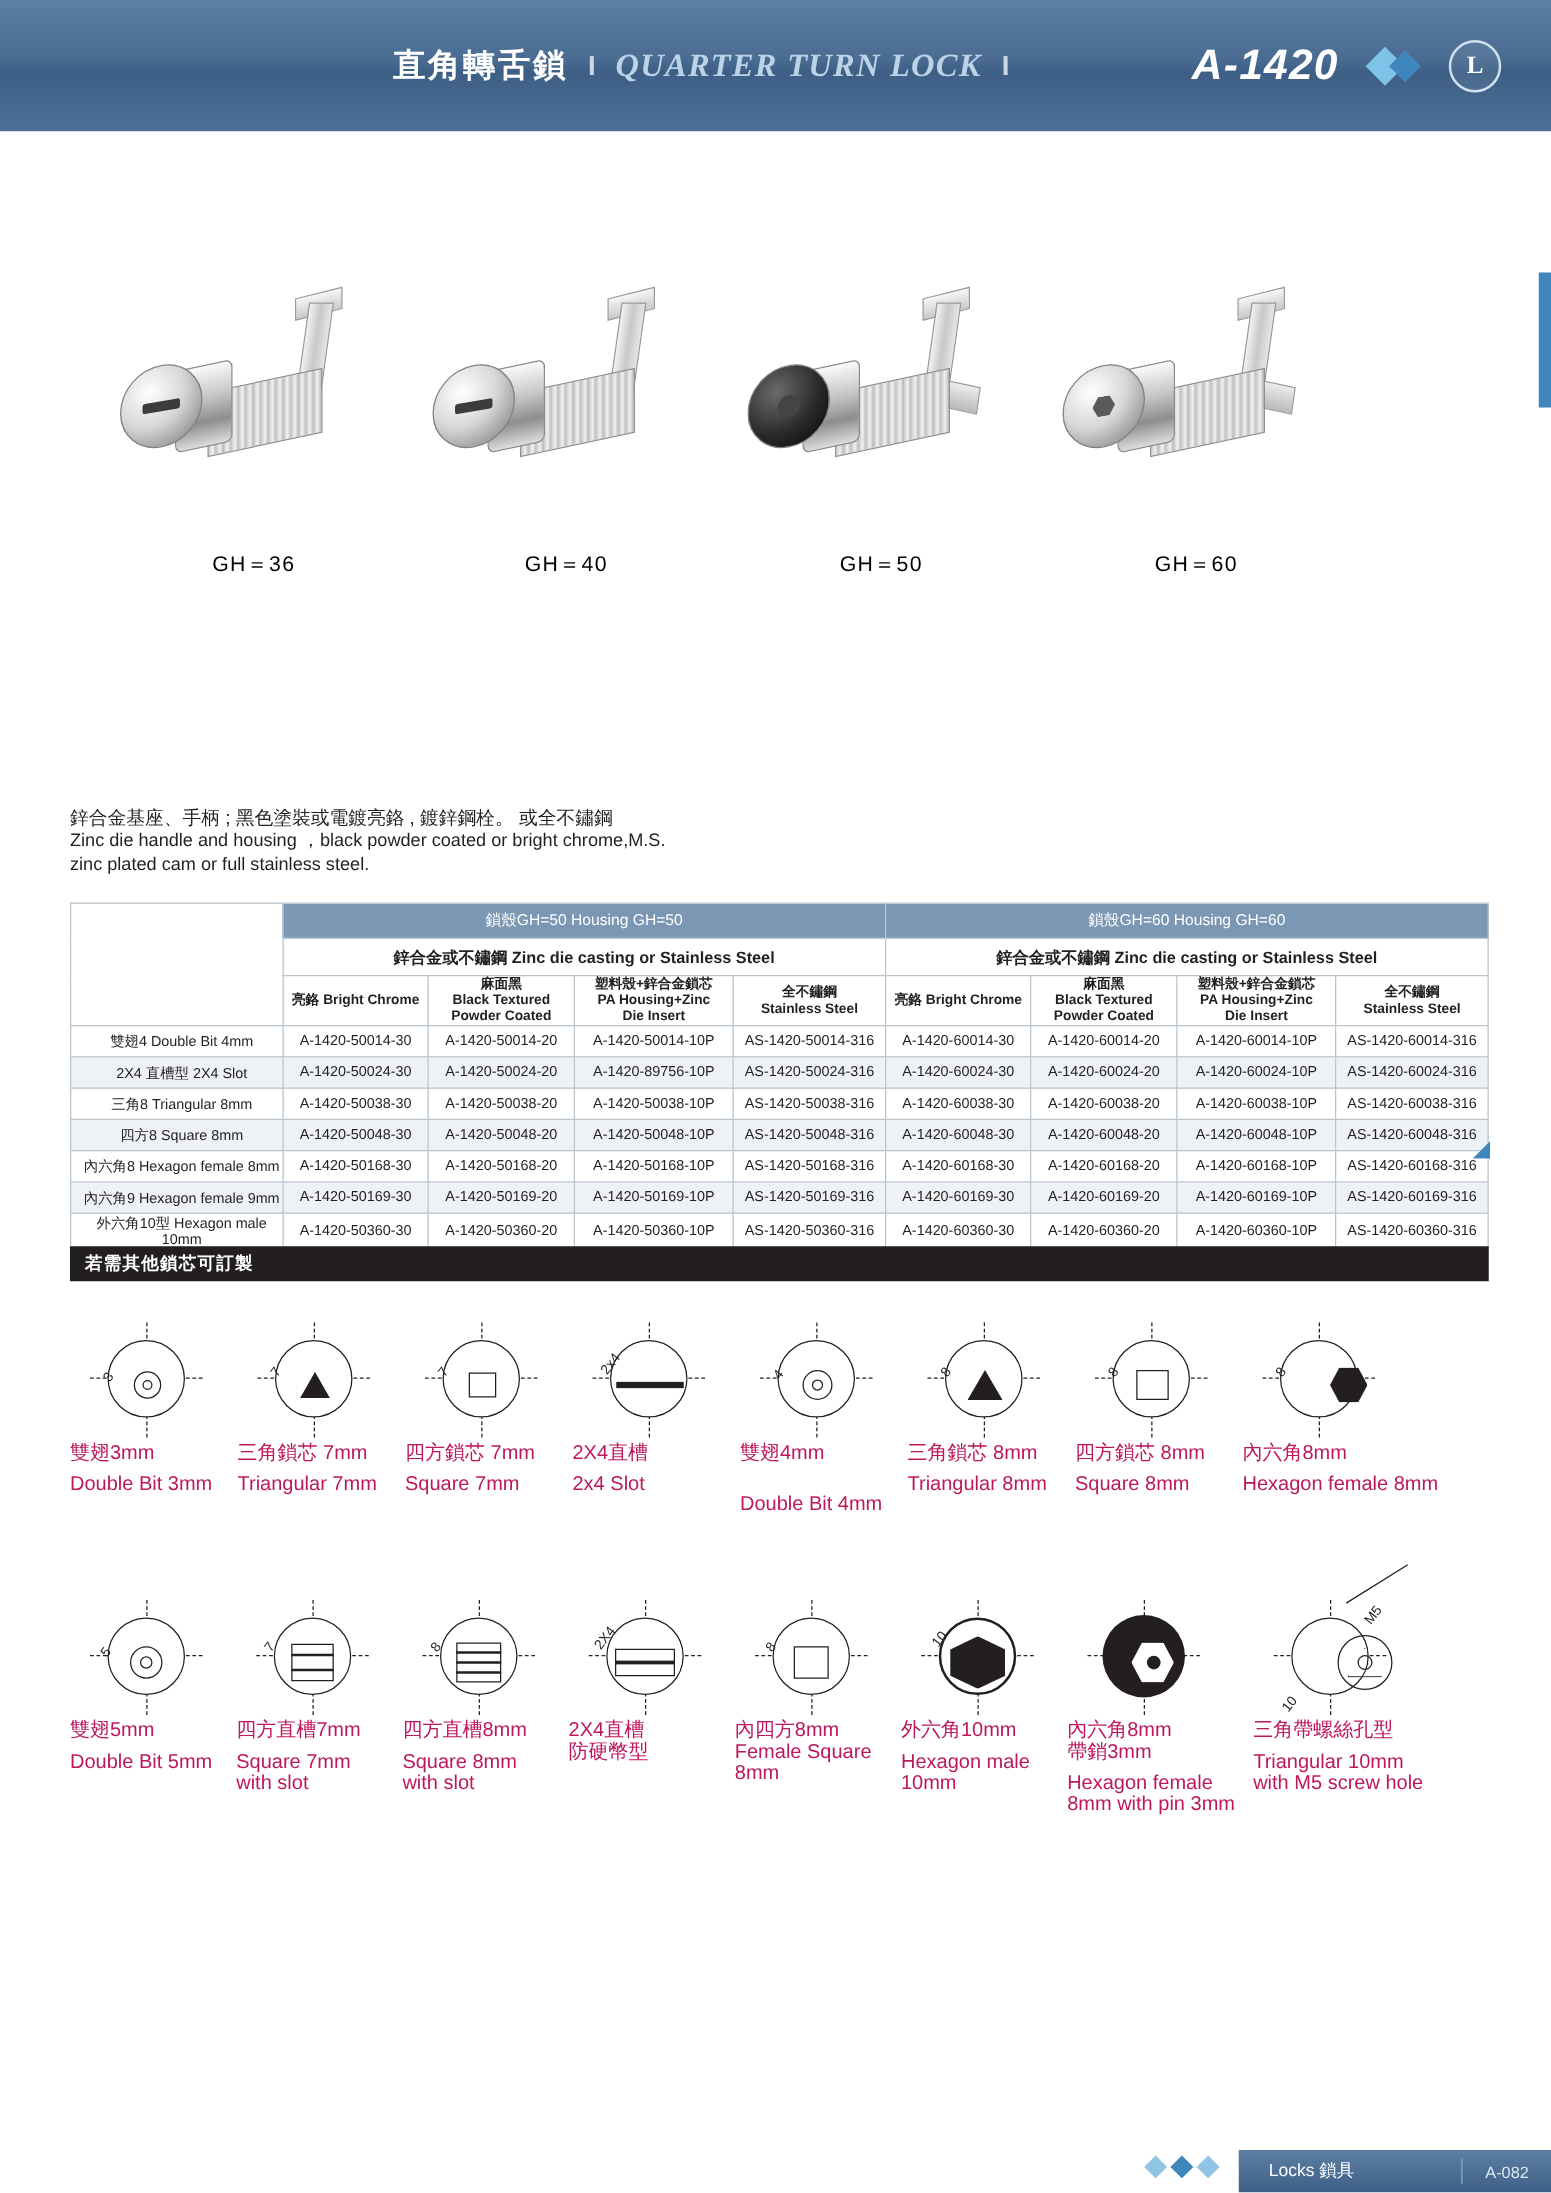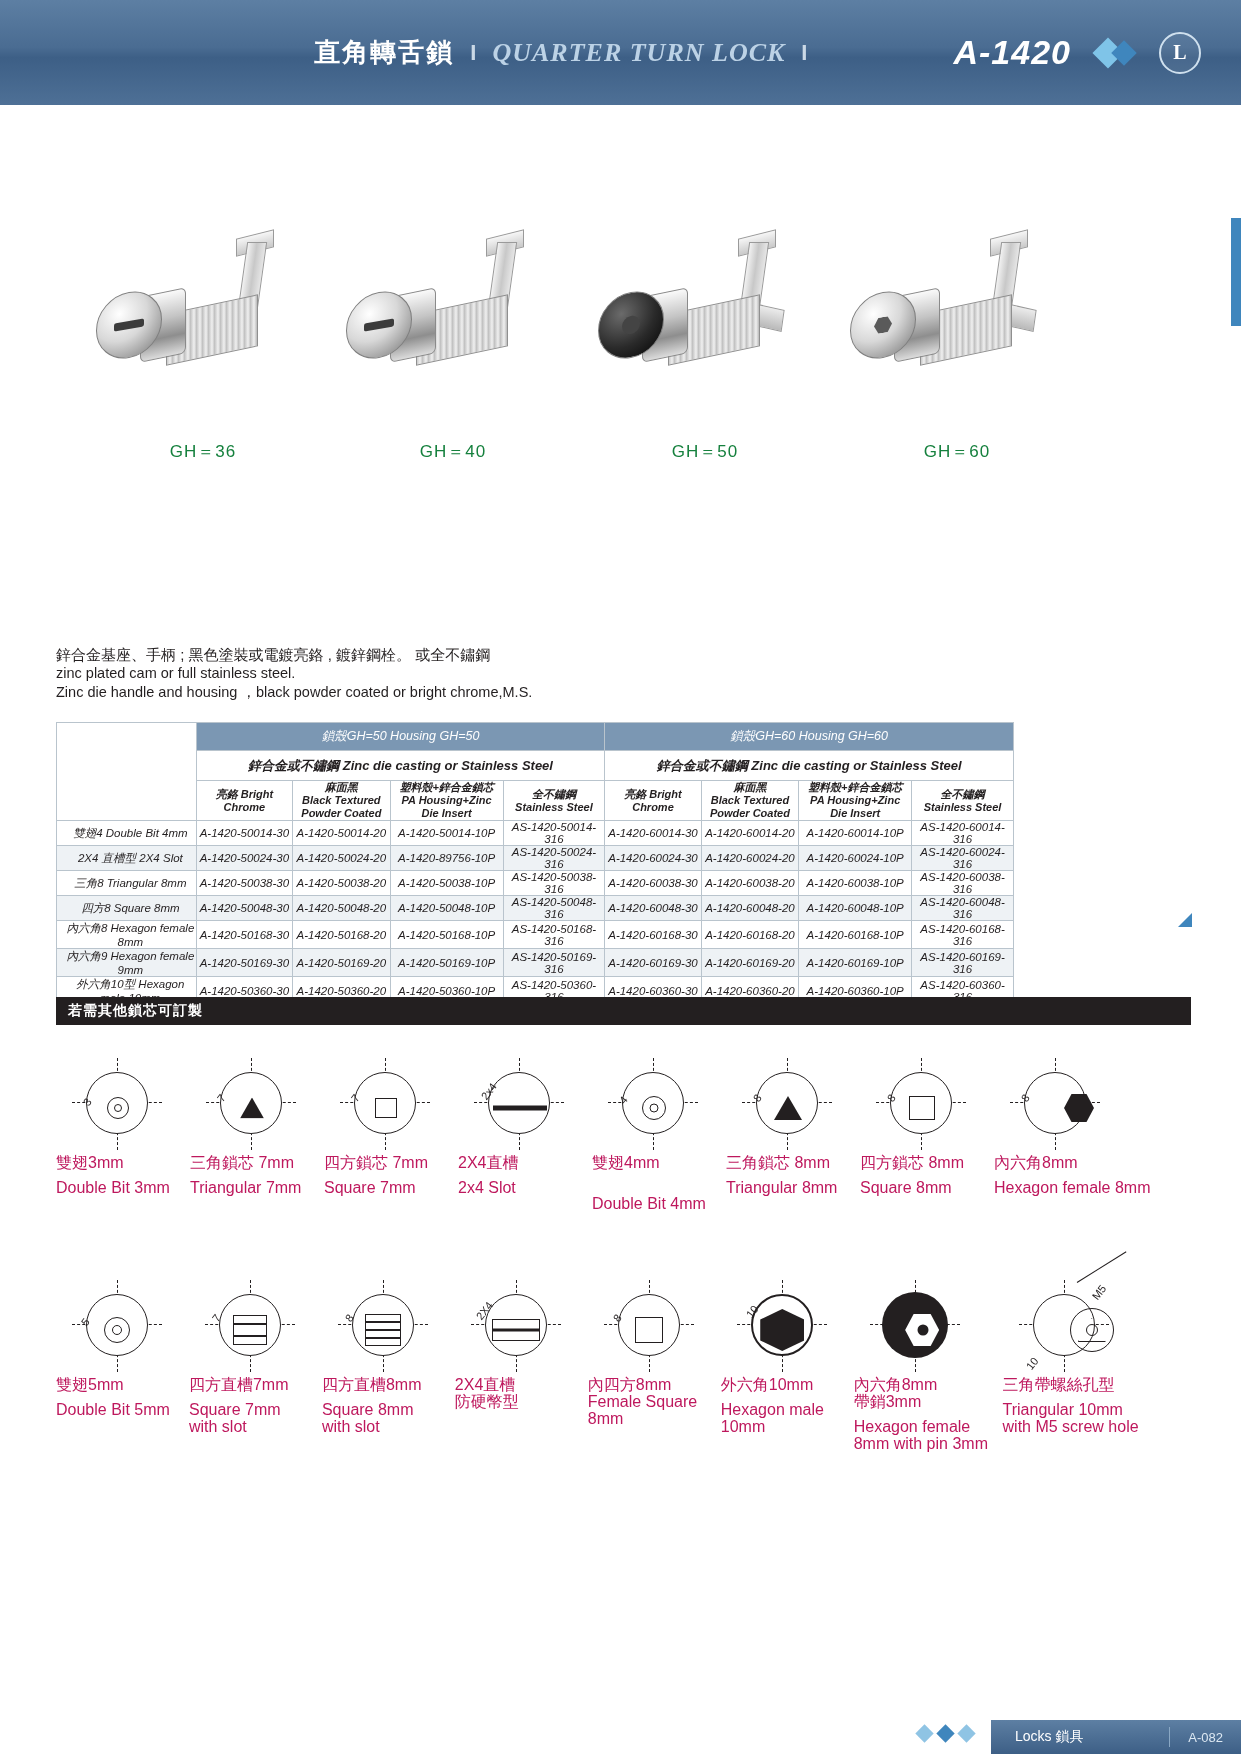--- a/index.html
+++ b/index.html
@@ -45,21 +45,21 @@
 
   
   .side-tab {
     position:absolute; right:0; top:218px; width:10px; height:108px;
     background:#3f86bd;
   }
 
   
   .products { position:absolute; left:60px; top:230px; width:1120px; height:270px; }
   .prod { position:absolute; width:250px; text-align:center; }
-  .prod .caption { font-size:17px; color:#15803d; margin-top:10px; letter-spacing:1px; }
+  .prod .caption { font-size:17px; color:#000000; margin-top:10px; letter-spacing:1px; }
   .prod-art { position:relative; height:200px; }
 
   
   .lock { position:absolute; left:0; top:0; width:250px; height:200px; }
   .barrel {
     position:absolute; width:92px; height:52px; left:88px; top:74px;
     background:linear-gradient(to bottom,#f3f3f3,#cfcfcf 35%,#9d9d9d 65%,#e8e8e8);
     border:1px solid #8f8f8f;
     transform:skewY(-12deg);
     background-image:repeating-linear-gradient(90deg,#c9c9c9 0px,#f0f0f0 3px,#b9b9b9 6px);
@@ -100,21 +100,21 @@
     position:absolute; width:38px; height:18px; left:158px; top:4px;
     background:linear-gradient(to bottom,#f6f6f6,#c9c9c9);
     border:1px solid #9a9a9a; transform:skewY(-14deg);
   }
 
   
   .desc { position:absolute; left:56px; top:645px; width:900px; font-size:14.5px; line-height:19px; color:#231f20; }
   .desc .zh { font-size:15px; }
 
   
-  .spec-table { position:absolute; left:56px; top:722px; width:958px; border-collapse:collapse; font-size:11.5px;font-style:italic; }
+  .spec-table { position:absolute; left:56px; top:722px; width:1135px; border-collapse:collapse; font-size:11.5px; }
   .spec-table td, .spec-table th { border:1px solid #b9c4cd; padding:0; text-align:center; vertical-align:middle; }
   .hdr-blue { background:#7b97b3; color:#ffffff; font-size:12.5px; height:28px; font-weight:normal; }
   .hdr-light { background:#ffffff; height:30px; font-size:13px; }
   .hdr-sub { background:#ffffff; height:38px; font-size:11px; line-height:13px; }
   .cyl-style { background:#ffffff; font-size:13px; line-height:18px; }
   .row-alt { background:#eef2f5; }
   .cell-name { text-align:left; padding-left:8px !important; font-size:11.5px; height:25px; }
   .cell-code { font-size:11.5px; height:25px; }
   .corner-tab {
     position:absolute; right:49px; top:913px; width:14px; height:14px;
@@ -252,22 +252,22 @@
           </div>
       </div>
     </div>
     <div class="caption">GH＝60</div>
   </div>
 
 </div>
 
 <div class="desc">
   <div class="zh">鋅合金基座、手柄 ; 黑色塗裝或電鍍亮鉻 , 鍍鋅鋼栓。 或全不鏽鋼</div>
+  <div>Zinc die  handle and housing ，black powder coated or bright chrome,M.S.</div>
   <div>zinc plated cam or full stainless steel.</div>
-  <div>Zinc die  handle and housing ，black powder coated or bright chrome,M.S.</div>
 </div>
 
 <table class="spec-table">
   <thead>
     <tr>
       <th class="hdr-blue" rowspan="3" style="width:175px;background:#ffffff;border-top:1px solid #b9c4cd;">
         <div class="cyl-style">
           <span>鎖芯類型</span><br>
           <b>Cylinder Style</b>
         </div>

